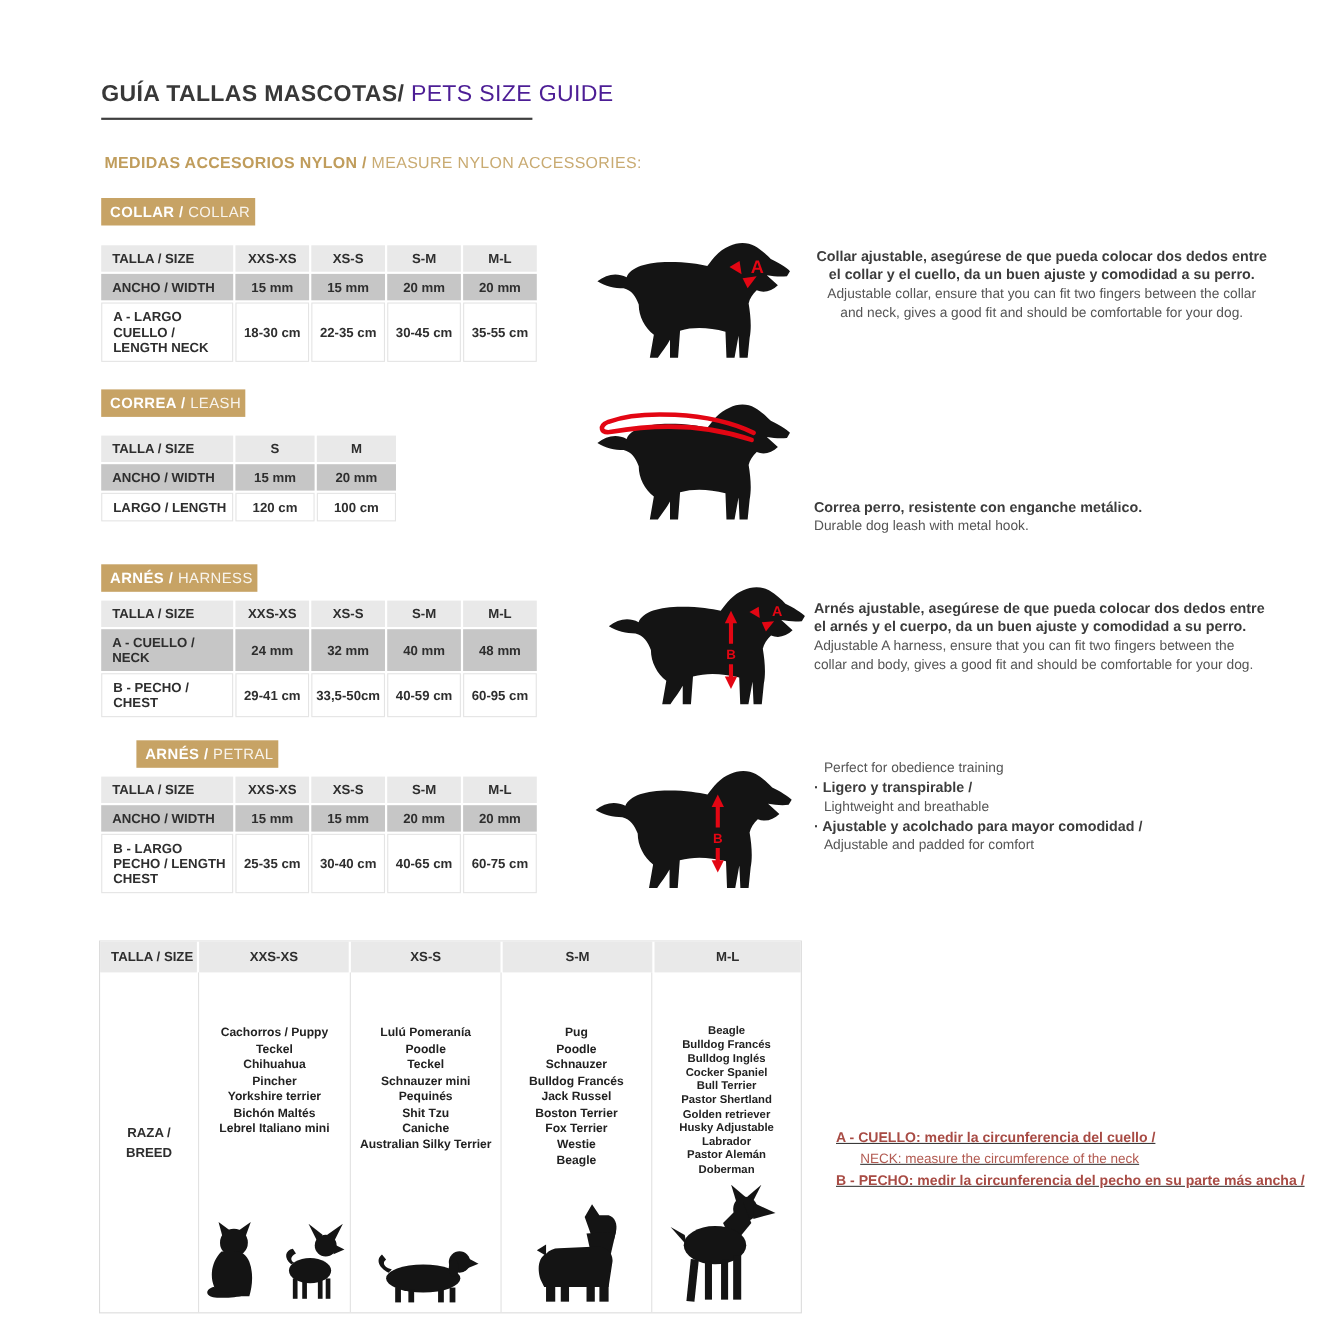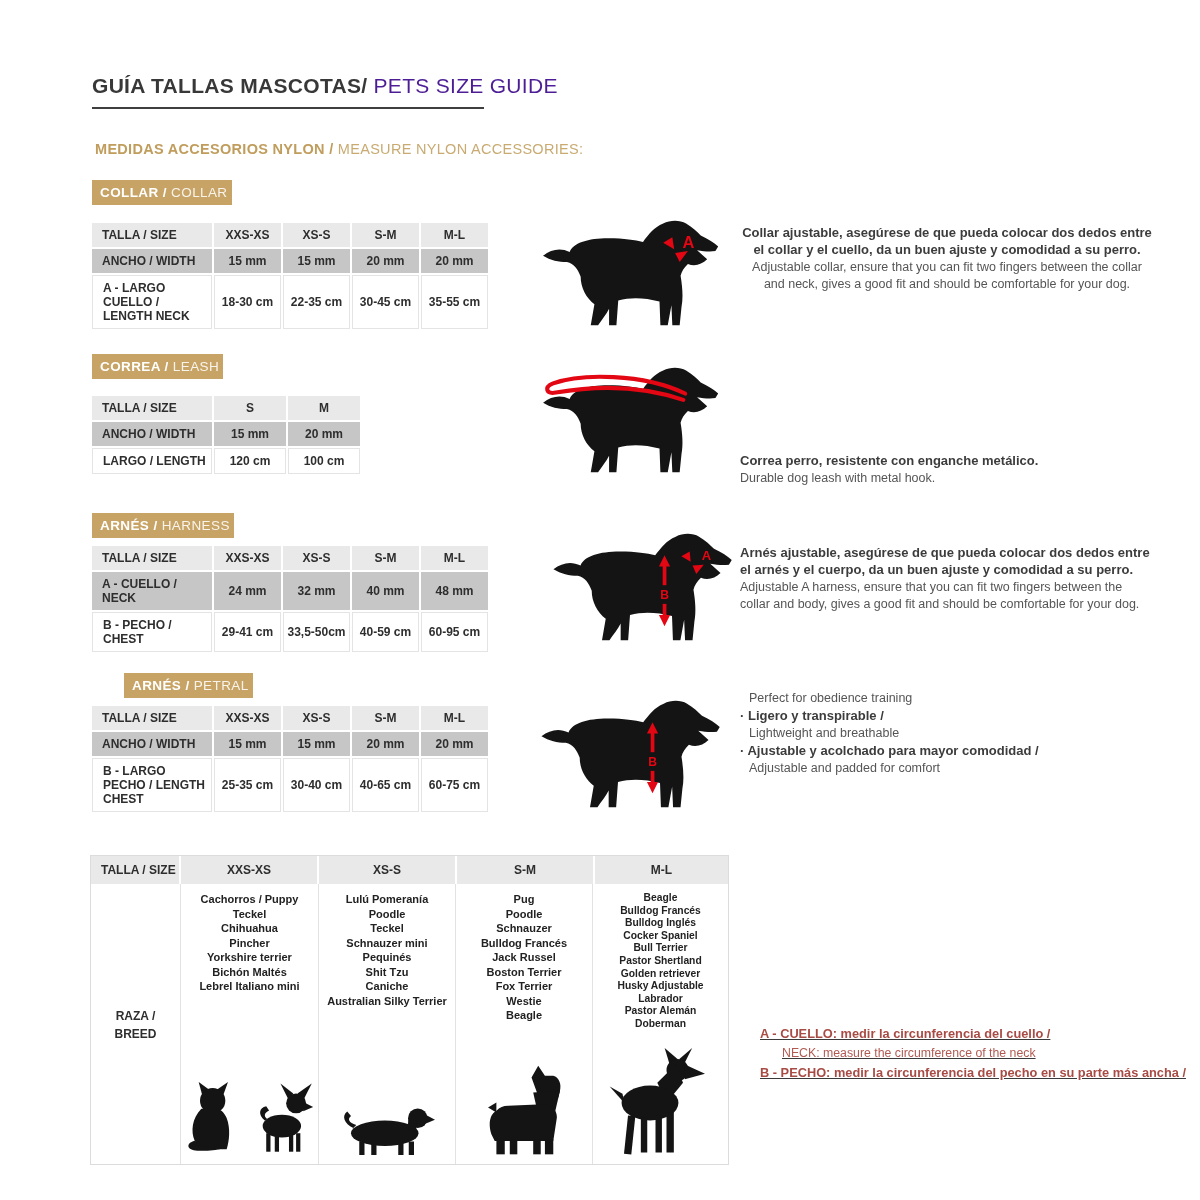--- a/index.html
+++ b/index.html
@@ -47,21 +47,21 @@
   .breeds{position:absolute;left:90px;top:855px;width:637px;border:1px solid #dcdcdc;background:#fff;}
   .breeds-head{display:flex;gap:2px;background:#fff;}
   .bh-cell{background:#e9e9e9;font-size:12px;font-weight:bold;color:#2e2e2e;
            display:flex;align-items:center;justify-content:center;height:28px;}
   .bh-cell.first{justify-content:flex-start;padding-left:10px;box-sizing:border-box;}
   .breeds-body{display:flex;min-height:280px;}
   .bb-cell{border-right:1px solid #e2e2e2;display:flex;flex-direction:column;align-items:center;
            justify-content:space-between;padding:8px 2px 6px;box-sizing:border-box;}
   .bb-cell:last-child{border-right:none;}
   .bb-label{justify-content:center;font-size:12px;font-weight:bold;color:#2e2e2e;text-align:center;line-height:1.5;}
-  .breed-list{text-align:center;}
+  .breed-list{text-align:center;margin-top:40px;}
   .breed-item{font-size:11px;font-weight:bold;color:#222;line-height:14.5px;}
   .tight .breed-item{font-size:10.3px;line-height:12.6px;}
   .sil{display:flex;align-items:flex-end;justify-content:center;gap:8px;margin-top:6px;}
 
   
   .footnote{position:absolute;left:760px;top:1024px;width:430px;font-size:12.8px;line-height:1.55;text-decoration:underline;}
   .fn-es{font-weight:bold;color:#a84b44;}
   .fn-en{font-weight:normal;color:#b25a51;padding-left:22px;font-size:12.3px;}
 </style>
 </head>

